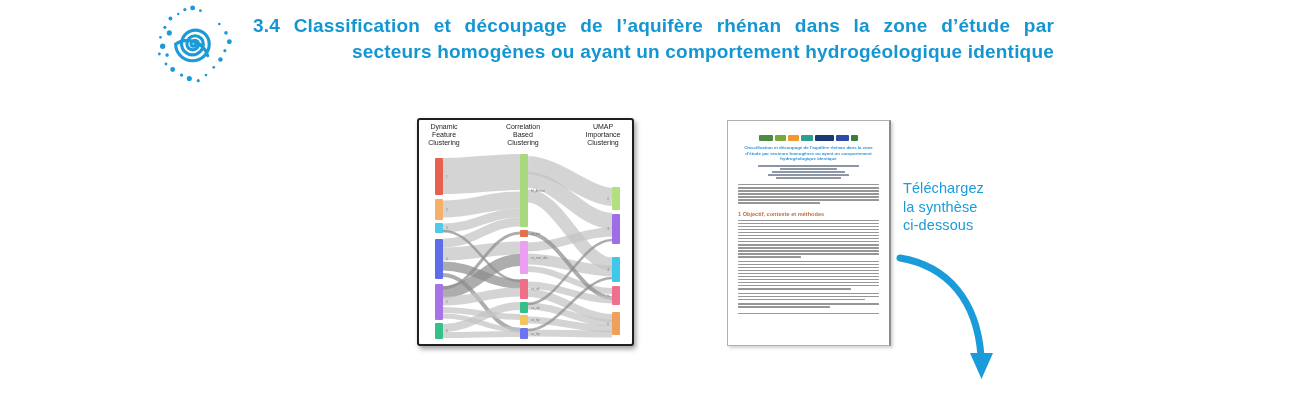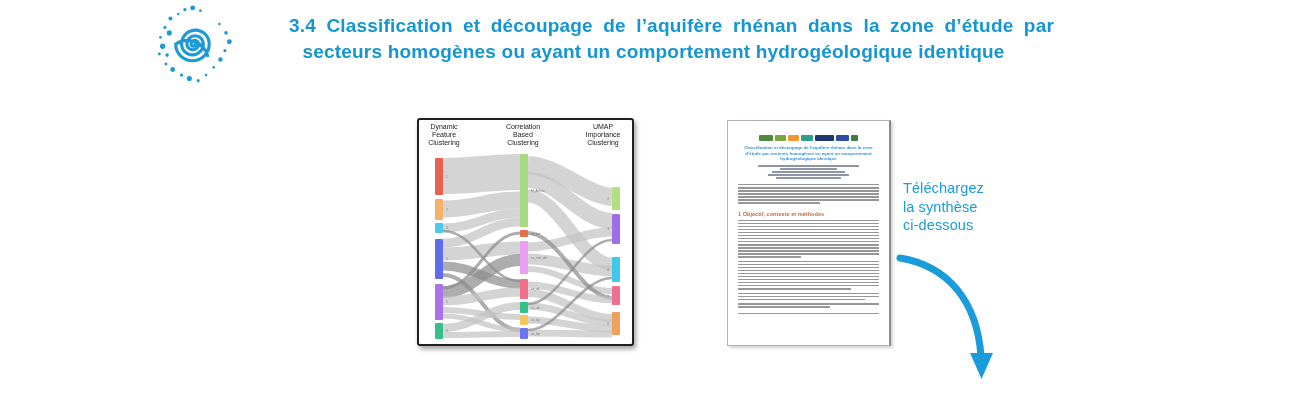--- a/index.html
+++ b/index.html
@@ -8,22 +8,22 @@
     background:#ffffff;
     font-family:"Liberation Sans", sans-serif;
   }
   
   .logo{position:absolute;left:156px;top:4px;width:80px;height:80px;}
   .heading{
     position:absolute;left:253px;top:13px;width:801px;
     color:#1496d2;font-weight:bold;font-size:19px;line-height:26px;
     letter-spacing:.2px;
   }
-  .heading .l1{text-align:justify;text-align-last:justify;margin-left:36px;}
-  .heading .l2{text-align:center;}
+  .heading .l1{text-align:justify;text-align-last:justify;}
+  .heading .l2{text-align:right;}
   
   .sk-frame{
     position:absolute;left:417px;top:118px;width:213px;height:224px;
     background:#fff;border:2px solid #1f1f1f;border-radius:3px;
     box-shadow:2px 3px 5px rgba(0,0,0,.38);
   }
   .sk-head{position:absolute;top:3px;font-size:7px;line-height:1.15;color:#222;
     white-space:pre-line;text-align:center;}
   .sk-head.h-left{left:0;width:50px;}
   .sk-head.h-mid{left:74px;width:60px;}

